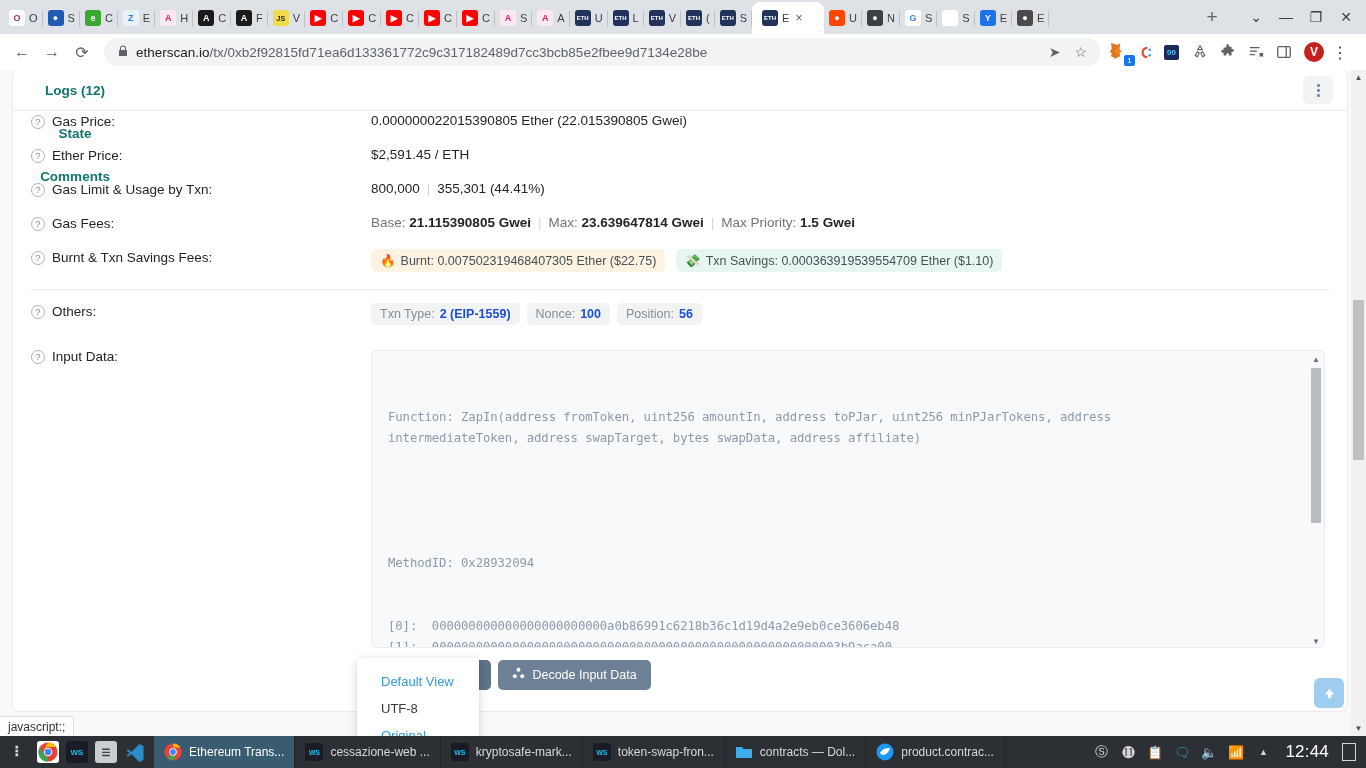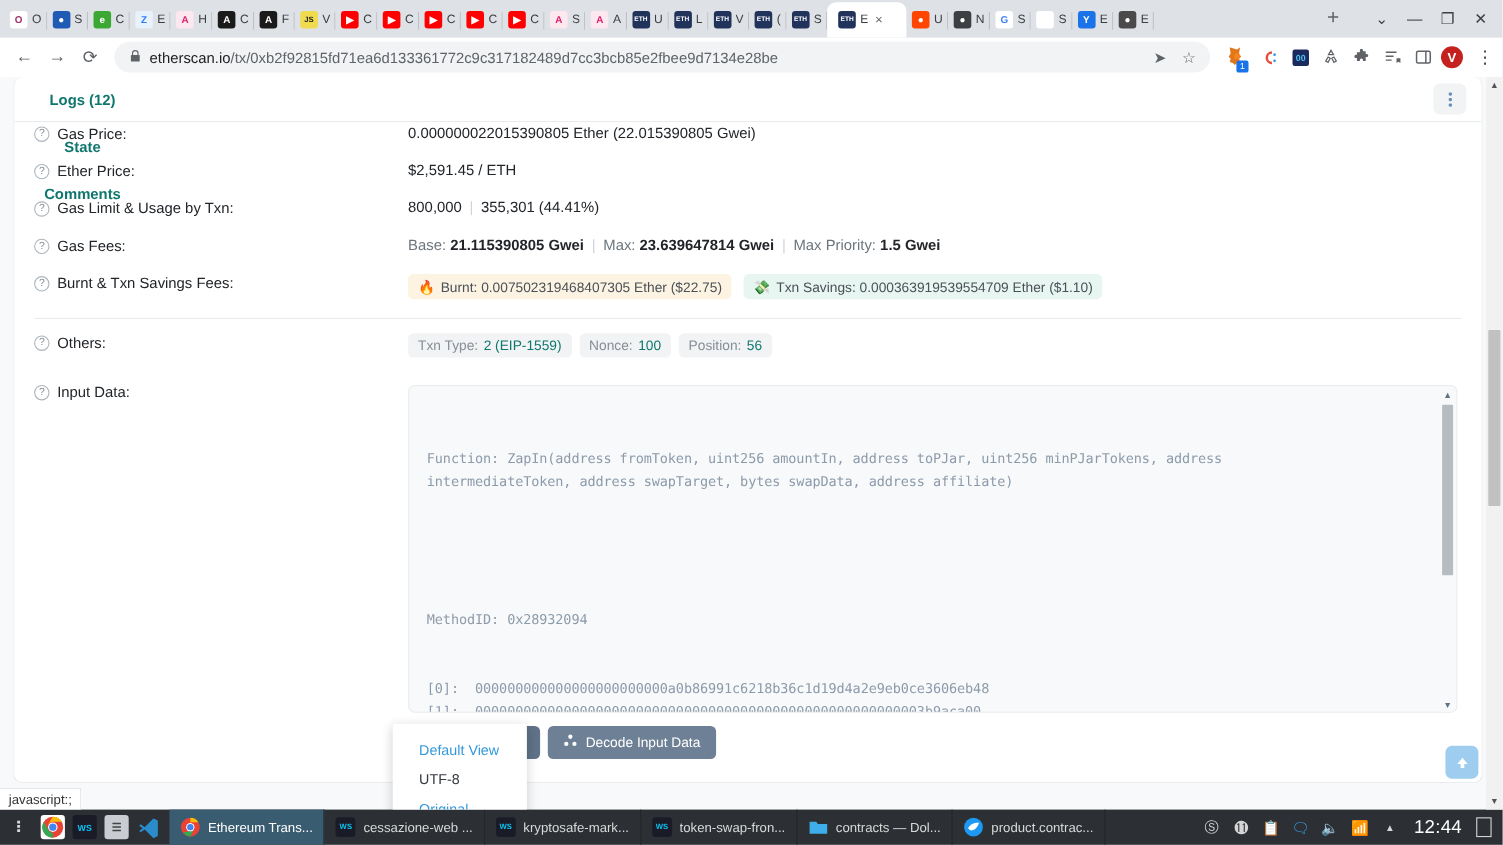--- a/index.html
+++ b/index.html
@@ -65,21 +65,21 @@
     margin: 0 6px; gap: 8px; font-size: 13.5px; color: #202124;
     overflow: hidden;
   }
   .lock { font-size: 11px; color: #5f6368; }
   .url { white-space: nowrap; overflow: hidden; flex: 1; }
   .url .dom { color: #202124; }
   .url .path { color: #5f6368; }
   .omni-ic { color: #5f6368; font-size: 14px; flex: 0 0 auto; padding: 0 3px; }
   .ext {
     width: 26px; height: 26px; display: flex; align-items: center;
-    justify-content: flex-end; position: relative; flex: 0 0 auto;
+    justify-content: flex-start; position: relative; flex: 0 0 auto;
   }
   .badge1 {
     position: absolute; right: -1px; bottom: -1px; background: #1a73e8;
     color: #fff; font-size: 8px; border-radius: 2px;
     min-width: 11px; height: 11px; line-height: 11px; text-align: center;
   }
   .avatar-v {
     width: 20px; height: 20px; border-radius: 50%; background: #c5221f;
     color: #fff; font-size: 12px; display: flex; align-items: center;
     justify-content: center; font-weight: bold;
@@ -132,21 +132,21 @@
   .sep { color: #ced4da; padding: 0 7px; }
   .bold { font-weight: bold; }
 
   .pill {
     display: inline-flex; align-items: center; gap: 5px;
     border-radius: 5px; padding: 4px 9px; font-size: 12.5px; margin-right: 7px;
   }
   .pill-burnt { background: #fdf3e3; color: #495057; }
   .pill-savings { background: #e8f6f1; color: #495057; }
   .pill-gray { background: #f1f3f5; color: #868e96; }
-  .pill-gray b { color: #0f766e; font-weight: normal; }
+  .pill-gray b { color: #1d4ed8; font-weight: bold; }
 
   .hr { height: 1px; background: #e9ecef; margin: 8px 0 4px; }
 
   .inputdata-box {
     position: relative; background: #f8f9fa; border: 1px solid #e9ecef;
     border-radius: 6px; height: 298px; margin-top: 2px; overflow: hidden;
   }
   .idcontent {
     padding: 14px 16px; font-family: "DejaVu Sans Mono", monospace;
     font-size: 12.3px; color: #8c9bab; line-height: 20.9px;

